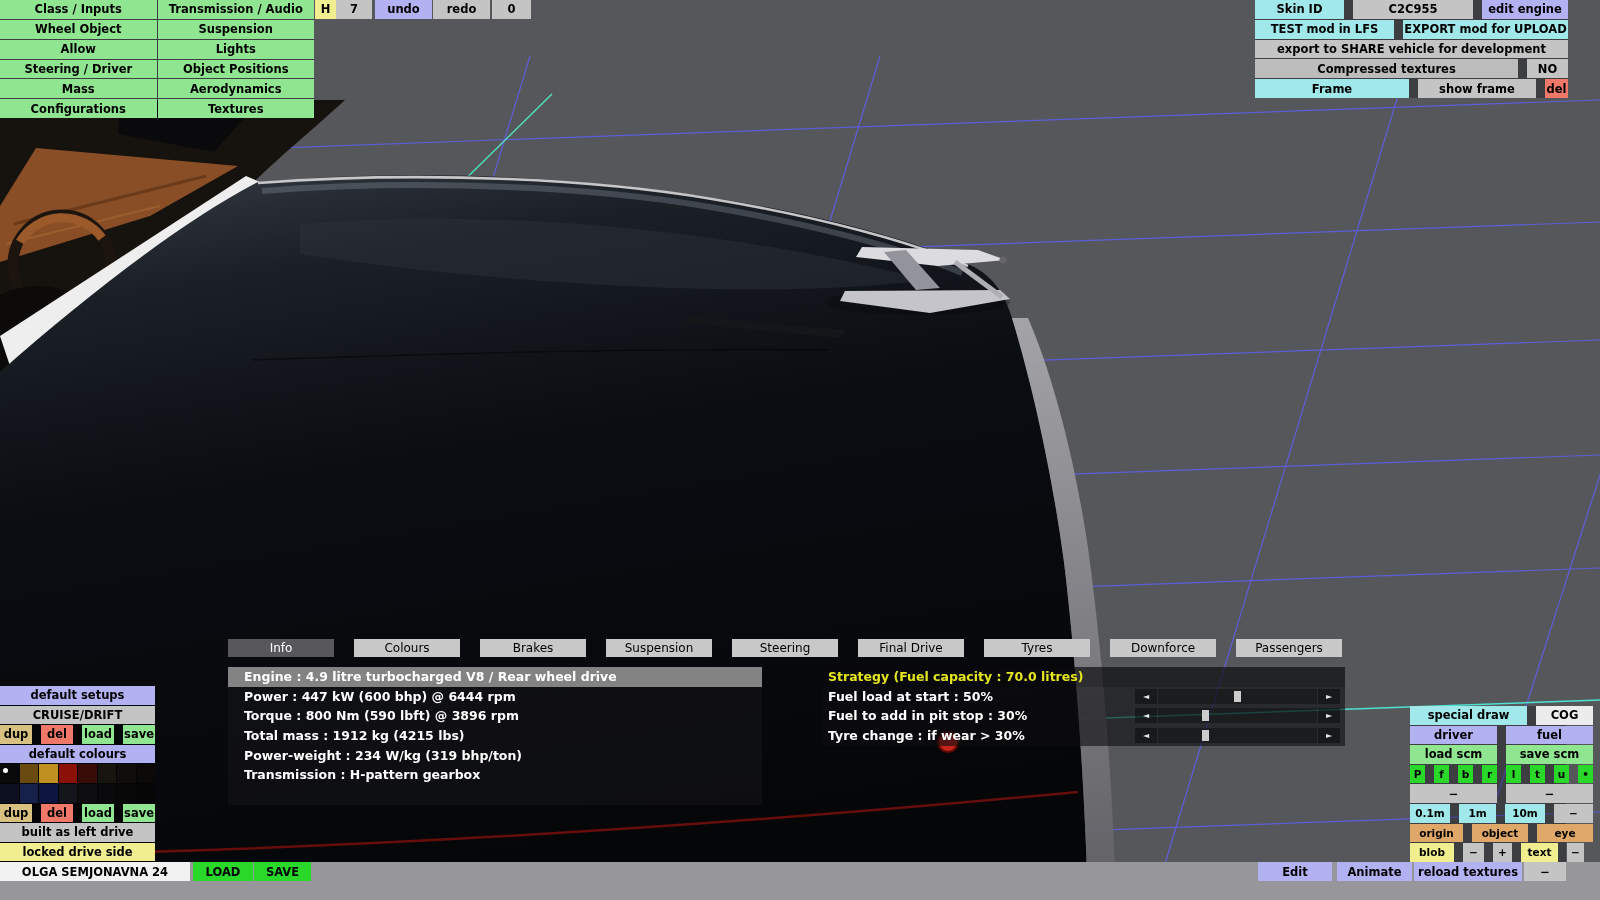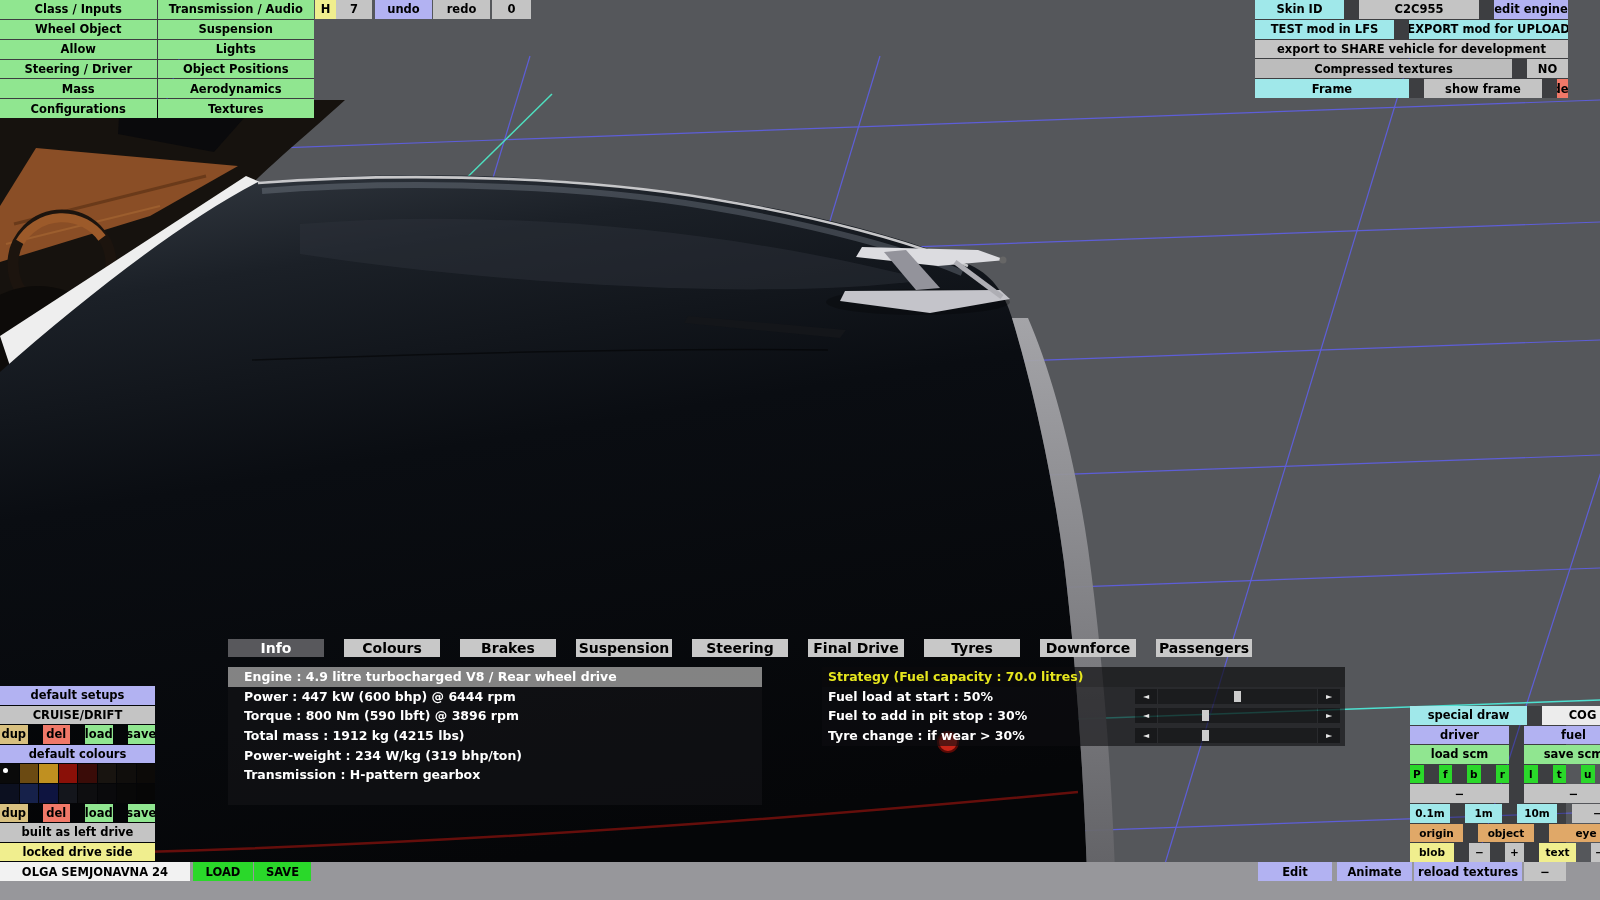--- a/index.html
+++ b/index.html
@@ -3,37 +3,37 @@
 <meta charset="utf-8">
 <style>
   *{margin:0;padding:0;box-sizing:border-box}
   html,body{width:1600px;height:900px;overflow:hidden;background:#55575b;
     font-family:"DejaVu Sans","Liberation Sans",sans-serif}
   #stage{position:relative;width:1600px;height:900px;overflow:hidden}
   #viewport{position:absolute;left:0;top:0;width:1600px;height:900px}
   .panel{position:absolute;display:grid;gap:1px;background:rgba(0,0,0,.28)}
   .btn{display:flex;align-items:center;justify-content:center;font-weight:bold;
     font-size:11.5px;color:#000;height:100%;white-space:nowrap;overflow:hidden;cursor:default}
-  .row{display:grid;gap:15px;height:100%}
+  .row{display:grid;gap:9px;height:100%}
   
   .green{background:#90e690}.cyan{background:#a0e8ea}.gray{background:#c4c4c4}
   .lgray{background:#bcbcbc}.peri{background:#b2b2f2}.red{background:#f07868}
   .yellow{background:#f0ee8e}.white{background:#f2f2f2}.bgreen{background:#2ad82a}
   .tan{background:#e0a868}
   
   #menu{left:0;top:0;width:314px;height:118px;grid-template-columns:1fr 1fr;grid-auto-rows:1fr}
   
   #quick{position:absolute;left:315px;top:0;height:18.8px;display:flex}
   #quick .btn{height:18.8px}
   
   #export{left:1255px;top:0;width:313px;grid-auto-rows:18.8px}
   
   #tabs{position:absolute;left:228px;top:639px;display:flex;gap:20px;height:18px}
-  .tab{width:96px;background:#c8c8c8;display:flex;align-items:center;justify-content:center;
-    font-weight:bold;font-size:14px;color:#000}
+  .tab{width:106px;background:#c8c8c8;display:flex;align-items:center;justify-content:center;
+    font-weight:normal;font-size:12px;color:#000}
   .tab.sel{background:#58585c;color:#fff}
   
   #info{position:absolute;left:228px;top:667px;width:534px;height:138px;background:rgba(22,22,26,.55)}
   .info-line{height:19.7px;line-height:19.7px;padding-left:16px;color:#fff;font-weight:bold;font-size:12.5px;white-space:pre}
   .info-line.hl{background:rgba(160,160,160,.8)}
   
   #strategy{position:absolute;left:822px;top:667px;width:523px;height:79px;background:rgba(22,22,26,.5)}
   .strat-title{height:19.7px;line-height:19.7px;padding-left:6px;color:#e6e61e;
     font-weight:bold;font-size:12.5px;background:rgba(0,0,0,.35)}
   .strat-row{position:relative;height:19.7px;background:rgba(0,0,0,.22)}

